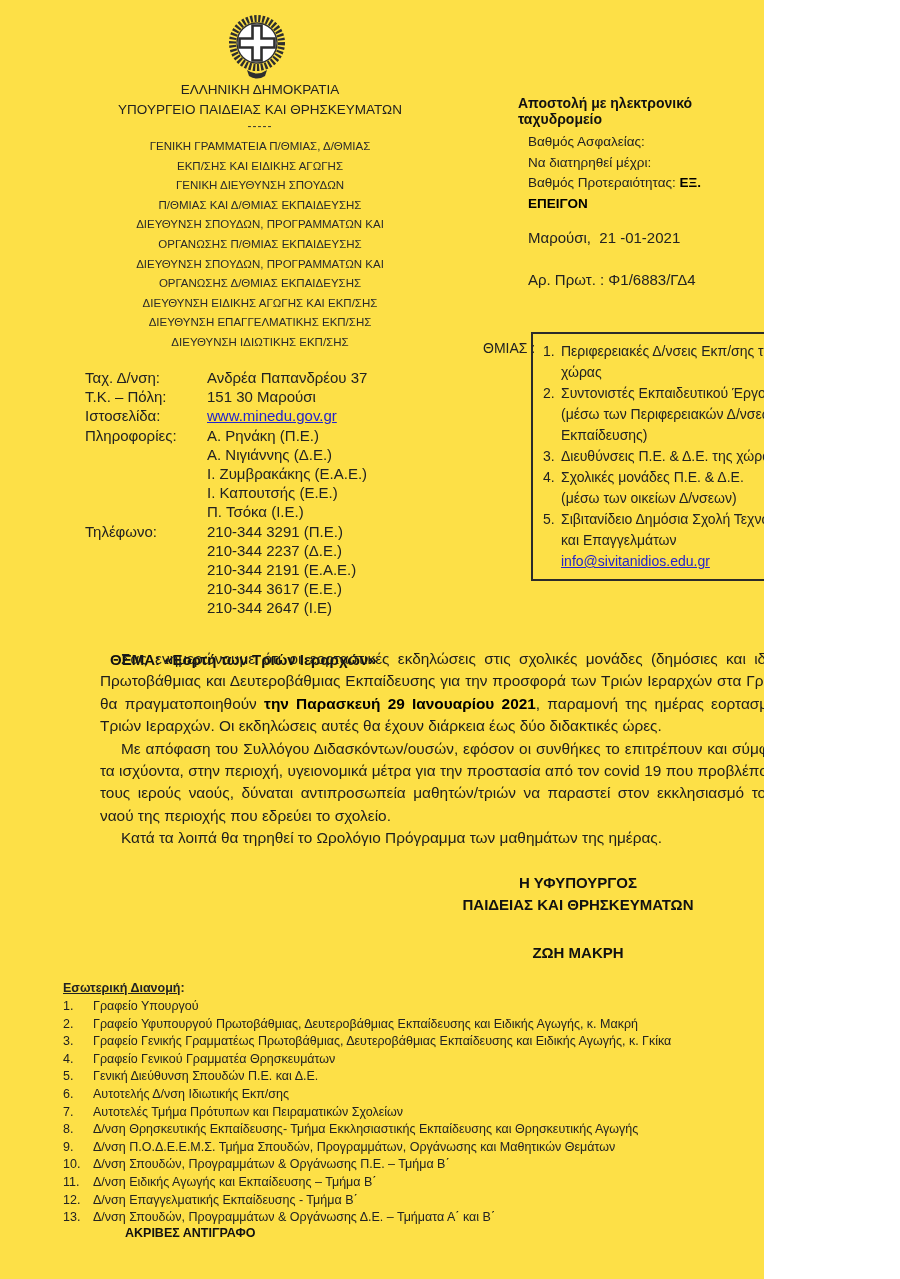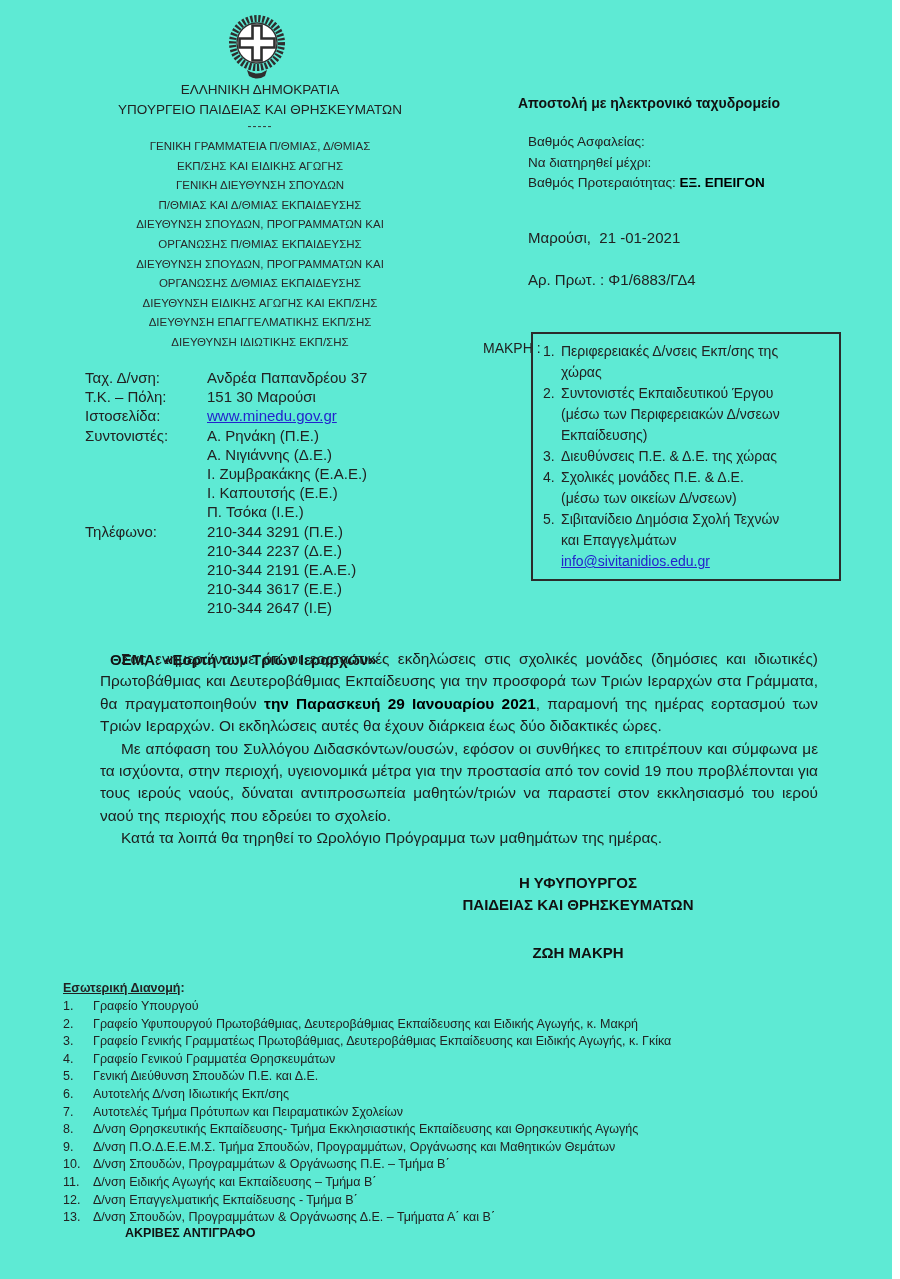--- a/index.html
+++ b/index.html
@@ -1,17 +1,17 @@
 <!DOCTYPE html>
 <html><head>
 <meta charset="utf-8">
 <style>
   html,body{margin:0;padding:0;background:#fff;}
   .page{
-    position:relative;width:892px;height:1279px;background:#5eead4;overflow:hidden;
+    position:relative;width:764px;height:1279px;background:#fde047;overflow:hidden;
     font-family:"Liberation Sans","DejaVu Sans",sans-serif;color:#1d1d1d;
   }
   .abs{position:absolute;}
   
   .emblem{left:223px;top:12px;width:68px;height:70px;}
   .gov-head{left:40px;top:80px;width:440px;text-align:center;font-size:13.5px;line-height:20px;color:#222;}
   .divider{left:40px;top:119px;width:440px;text-align:center;font-size:12px;color:#333;letter-spacing:1px;}
   .departments{left:40px;top:137px;width:440px;text-align:center;font-size:11.5px;line-height:19.6px;color:#2a2a2a;}
   .departments div{white-space:nowrap;}
   
@@ -92,21 +92,21 @@
       </div>
     <div class="c-row">
         <span class="c-label">Τ.Κ. – Πόλη:</span>
         <span class="c-value">151 30 Μαρούσι</span>
       </div>
     <div class="c-row">
         <span class="c-label">Ιστοσελίδα:</span>
         <span class="c-value"><a href="#" class="lnk">www.minedu.gov.gr</a></span>
       </div>
     <div class="c-row">
-        <span class="c-label">Συντονιστές:</span>
+        <span class="c-label">Πληροφορίες:</span>
         <span class="c-value">Α. Ρηνάκη (Π.Ε.)</span>
       </div>
     <div class="c-row">
         <span class="c-label"></span>
         <span class="c-value">Α. Νιγιάννης (Δ.Ε.)</span>
       </div>
     <div class="c-row">
         <span class="c-label"></span>
         <span class="c-value">Ι. Ζυμβρακάκης (Ε.Α.Ε.)</span>
       </div>
@@ -142,21 +142,21 @@
 
   <div class="abs delivery">Αποστολή με ηλεκτρονικό ταχυδρομείο</div>
   <div class="abs security">
     <div>Βαθμός Ασφαλείας:</div>
     <div>Να διατηρηθεί μέχρι:</div>
     <div><span>Βαθμός Προτεραιότητας: </span><b>ΕΞ. ΕΠΕΙΓΟΝ</b></div>
   </div>
   <div class="abs place-date">Μαρούσι,  21 -01-2021</div>
   <div class="abs protocol">Αρ. Πρωτ. : Φ1/6883/ΓΔ4</div>
 
-  <div class="abs pros-label">ΜΑΚΡΗ :</div>
+  <div class="abs pros-label">ΘΜΙΑΣ :</div>
   <div class="abs to-box">
     <div class="to-item">
         <span class="to-num">1.</span>
         <span class="to-text">Περιφερειακές Δ/νσεις  Εκπ/σης της
 χώρας</span>
       </div>
     <div class="to-item">
         <span class="to-num">2.</span>
         <span class="to-text">Συντονιστές Εκπαιδευτικού Έργου
 (μέσω  των Περιφερειακών Δ/νσεων

